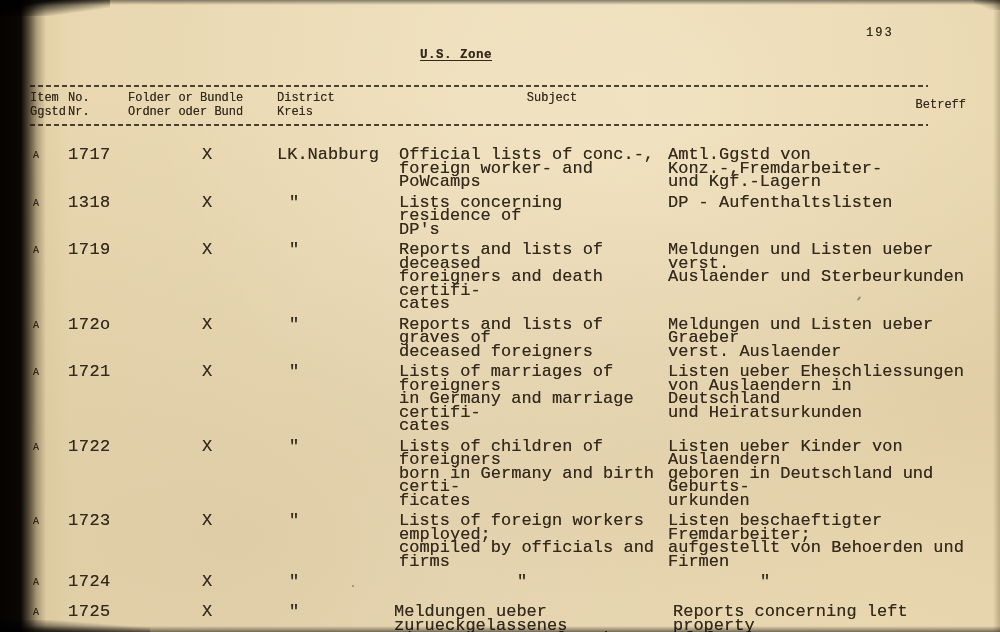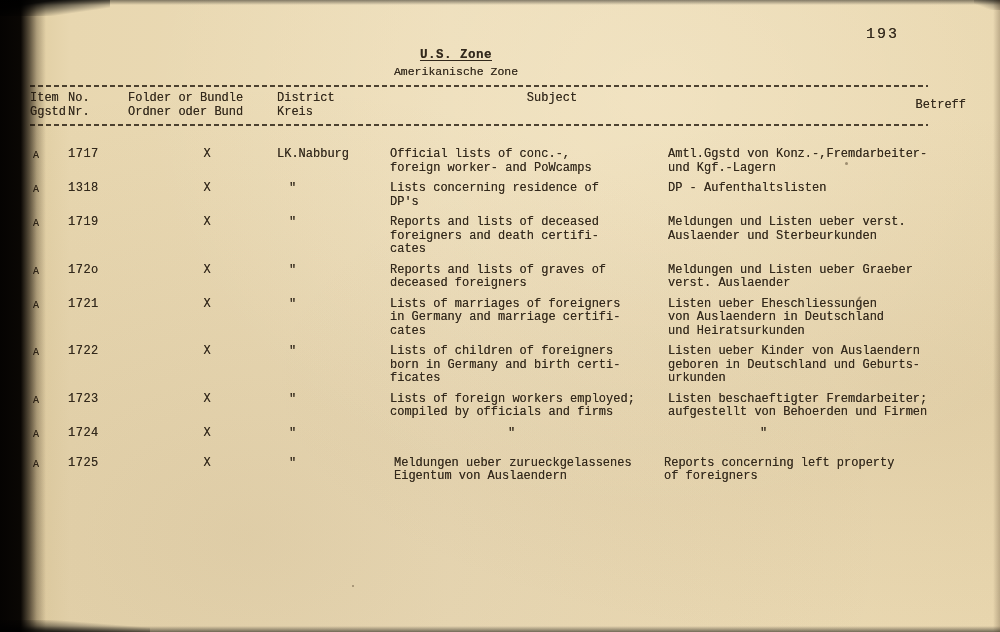--- a/index.html
+++ b/index.html
@@ -26,63 +26,62 @@
   .corner-tr { position:absolute; right:0; top:0; width:26px; height:10px;
     background:linear-gradient(to bottom left,rgba(0,0,0,0.55),rgba(0,0,0,0) 70%); }
   .edge-bottom { position:absolute; left:0; bottom:0; right:0; height:6px;
     background:linear-gradient(0deg,rgba(0,0,0,0.5),rgba(0,0,0,0)); }
   .corner-bl { position:absolute; left:0; bottom:0; width:150px; height:12px;
     background:linear-gradient(to top right,rgba(0,0,0,0.7) 20%,rgba(0,0,0,0) 70%); }
   .edge-right { position:absolute; right:0; top:0; bottom:0; width:7px;
     background:linear-gradient(270deg,rgba(60,40,20,0.25),rgba(0,0,0,0)); }
   .speck { position:absolute; border-radius:50%; background:rgba(60,45,25,0.45); }
 
-  .page-number { position:absolute; top:26px; left:866px; font-size:15px; letter-spacing:2px; }
+  .page-number { position:absolute; top:26px; left:866px; font-size:12px; letter-spacing:2px; }
 
   .title-wrap { position:absolute; top:31px; left:0; width:912px; text-align:center; line-height:15px;margin-top:16px; }
   .title { font-size:12.5px; font-weight:bold; text-decoration:underline; text-underline-offset:2px; letter-spacing:0.5px; display:inline-block; }
   .subtitle { font-size:11.5px; margin-top:1px; }
 
   .rule { position:absolute; left:30px; width:898px; height:2px;
     background:repeating-linear-gradient(90deg, rgba(48,38,24,0.85) 0 5px, rgba(48,38,24,0) 5px 8px); }
   .rule-1 { top:85px; }
   .rule-2 { top:124px; }
 
   .grid { display:grid; grid-template-columns:38px 56px 150px 112px 274px 1fr; padding:0 30px; width:1000px; }
-  .cell { white-space:pre-line; font-size:12px; line-height:13.5px; padding-right:4px; }
+  .cell { white-space:pre-line; font-size:17px; line-height:13.5px; padding-right:4px; }
 
   .thead { position:absolute; top:92px; left:0; }
   .thead .cell { font-size:12px; }
   .h-folder { padding-left:4px; }
   .h-district { padding-left:3px; }
   .h-subject { padding-left:62px;text-align:center; }
   .h-betreff { padding-left:62px; padding-top:7px;text-align:right; }
 
   .tbody { position:absolute; top:148px; left:0; right:0; }
   .row { margin-bottom:7px; min-height:23px; }
   .c-item { font-size:10px; padding-top:1px; padding-left:3px; }
   .c-no { letter-spacing:0.5px; }
   .c-folder { text-align:center; padding-left:20px; }
   .c-district { padding-left:3px; }
   .c-district.ditto { padding-left:15px; }
-  .c-subject { padding-left:4px; }
+  .c-subject { padding-left:4px;margin-left:9px; }
   .c-betreff { padding-left:8px; }
   .c-subject.ditto { padding-left:122px; }
   .c-betreff.ditto { padding-left:100px; }
 </style>
 </head>
 <body>
 
 <div class="sheet">
 
   <div class="page-number">193</div>
 
   <div class="title-wrap">
     <div class="title">U.S. Zone</div>
-    <div class="subtitle">Amerikanische Zone</div>
   </div>
 
   <div class="rule rule-1"></div>
 
   <div class="grid thead">
     <div class="cell">Item
 Ggstd.</div>
     <div class="cell">No.
 Nr.</div>
     <div class="cell h-folder">Folder or Bundle

